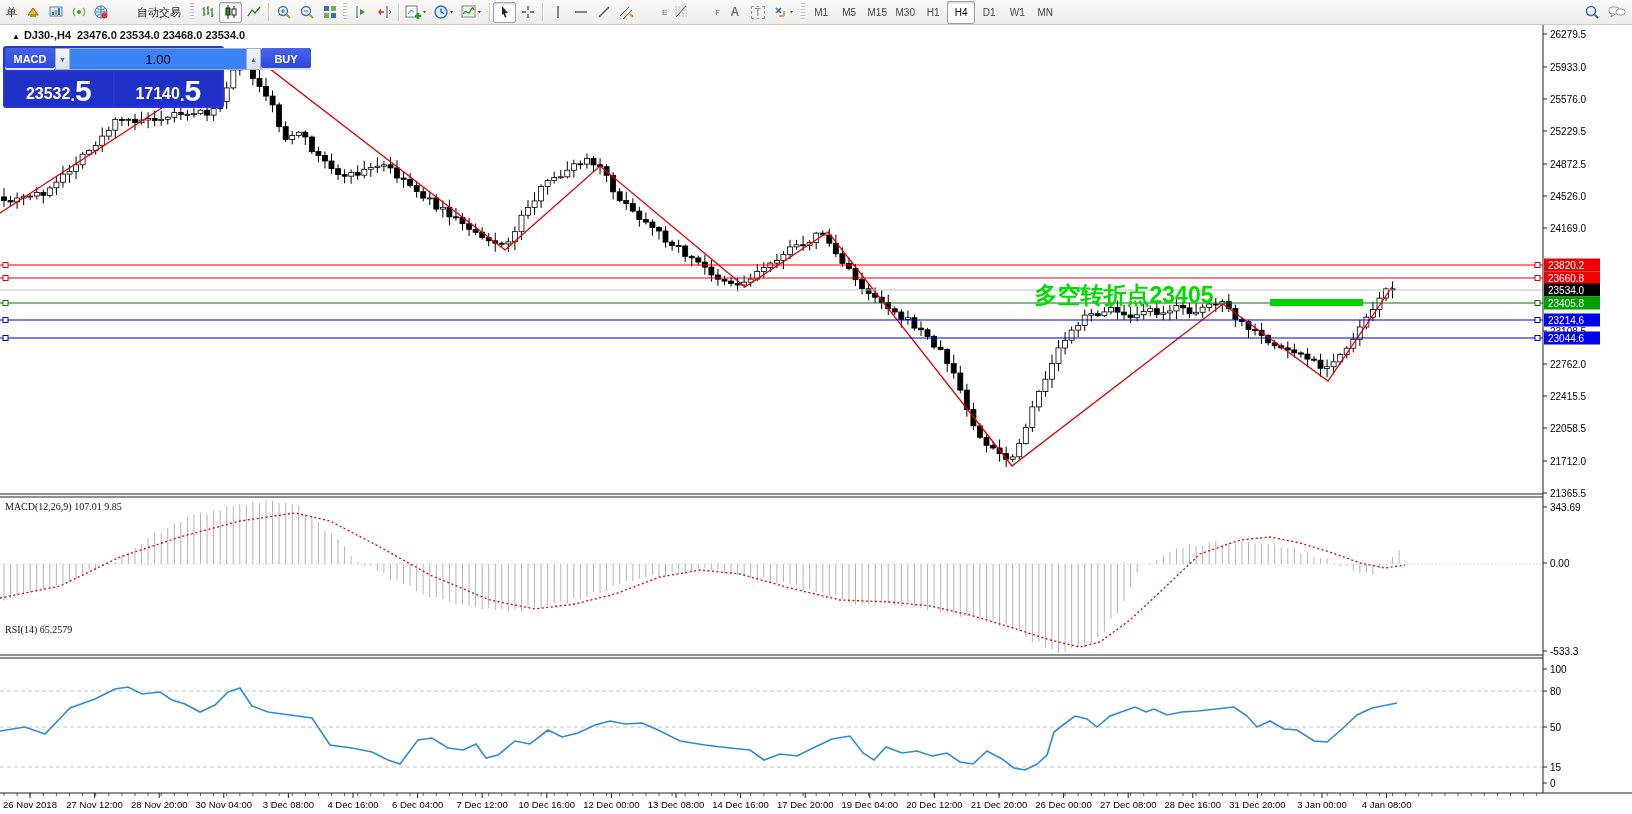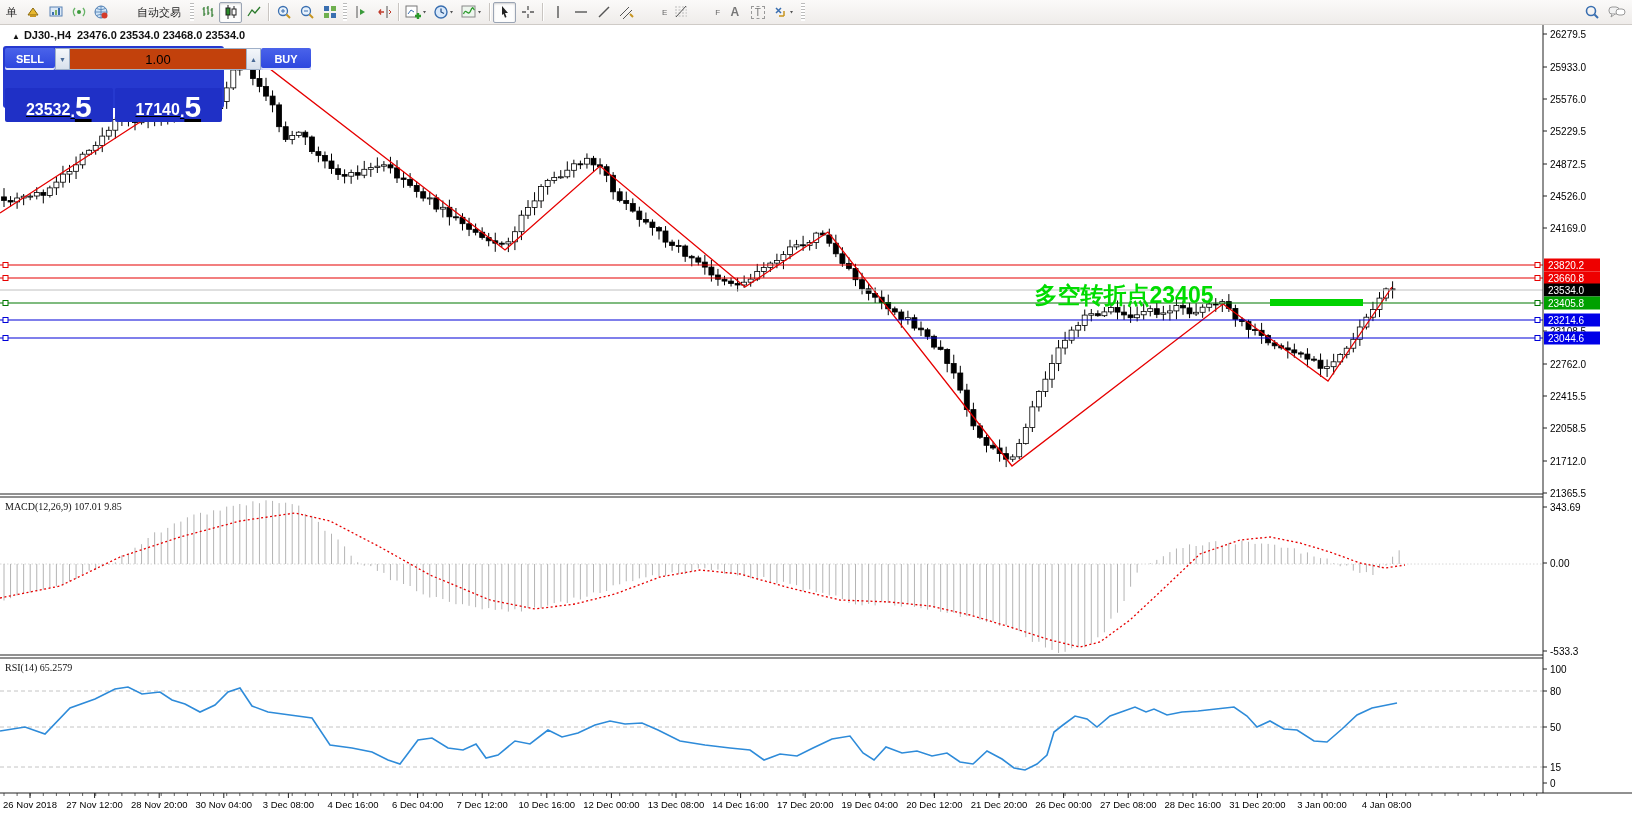--- a/index.html
+++ b/index.html
@@ -29,22 +29,22 @@
 
   #trade-panel{position:absolute;left:3px;top:46px;width:221px;height:62px;z-index:20;
     background:#2639cf;border-radius:3px;padding:2px;box-sizing:border-box;}
   #tp-row1{display:flex;height:22px;}
   .tp-btn{background:linear-gradient(#4a63ea,#2b44dd);color:#fff;font-size:11px;font-weight:bold;
     flex:0 0 50px;display:flex;align-items:center;justify-content:center;border-radius:2px;
     box-shadow:inset 0 -2px 0 rgba(255,255,255,.85);}
   .tp-spin{flex:0 0 15px;background:linear-gradient(#f4f7fb,#d8e0ec);border:1px solid #9fb0c8;color:#4a6a96;
     font-size:7px;display:flex;align-items:center;justify-content:center;box-sizing:border-box;}
   #tp-vol{flex:1;border:1px solid #9fb0c8;border-left:none;border-right:none;text-align:center;
-    font-size:13px;font-family:"Liberation Sans",sans-serif;color:#000;padding:0;background:#c2410c;}
-  #tp-row2{display:flex;height:34px;margin-top:18px;text-decoration:underline;}
+    font-size:13px;font-family:"Liberation Sans",sans-serif;color:#000;padding:0;background:#3b82f6;}
+  #tp-row2{display:flex;height:34px;margin-top:2px;}
   .tp-price{flex:1;background:#1f30c6;color:#fff;display:flex;align-items:flex-end;justify-content:center;
     border-radius:2px;padding-bottom:1px;}
   .tp-price+.tp-price{margin-left:2px;}
   .pnum{font-size:16px;font-weight:bold;line-height:22px;}
   .pdot{font-size:16px;font-weight:bold;}
   .pbig{font-size:30px;font-weight:bold;line-height:28px;}
 
   .pane-label{position:absolute;z-index:10;font-size:10px;color:#111;left:5px;font-family:Liberation Serif, serif;}
 </style>
 </head>
@@ -208,20 +208,31 @@
         <span style="font-size:10px;color:#777;border:1px dashed #999;padding:0 3px;">T</span>
       </span>
   <span class="tb">
         <svg width="24" height="16">
           <path d="M4 4 L9 9 M9 4 L4 9" stroke="#3a6fb0" stroke-width="1.5"></path>
           <path d="M7 12 L12 12 M12 7 L12 12" stroke="#c79520" stroke-width="1.5"></path>
           <path d="M18 7 L21 7 L19.5 9.5 Z" fill="#555"></path>
         </svg>
       </span>
   <span class="grip"></span>
+  <span id="tf-box" style="display:flex;">
+        <span class="tf">M1</span>
+        <span class="tf">M5</span>
+        <span class="tf">M15</span>
+        <span class="tf">M30</span>
+        <span class="tf">H1</span>
+        <span class="tf pressed">H4</span>
+        <span class="tf">D1</span>
+        <span class="tf">W1</span>
+        <span class="tf">MN</span>
+      </span>
   <span class="tb-right">
     <span class="tb">
           <svg width="18" height="18">
             <circle cx="8" cy="8" r="4.5" fill="none" stroke="#3a6fb0" stroke-width="1.6"></circle>
             <line x1="11.5" y1="11.5" x2="15" y2="15" stroke="#3a6fb0" stroke-width="2"></line>
           </svg>
         </span>
     <span class="tb">
           <svg width="20" height="18">
             <rect x="2" y="4" width="10" height="7" rx="3" fill="#f2f2f2" stroke="#999"></rect>
@@ -1148,21 +1159,21 @@
         <text x="1386.6" y="808" font-size="9.5" fill="#000" text-anchor="middle" font-family="&quot;Liberation Sans&quot;,sans-serif">4 Jan 08:00</text>
       </g>
     </svg>
 
 <div id="title-bar">
   <span class="tri">▲</span><span>DJ30-,H4</span><span class="ohlc">23476.0 23534.0 23468.0 23534.0</span>
 </div>
 
 <div id="trade-panel">
   <div id="tp-row1">
-    <div class="tp-btn">SELL</div>
+    <div class="tp-btn">MACD</div>
     <div class="tp-spin">▼</div>
     <input id="tp-vol" value="1.00" style="">
     <div class="tp-spin">▲</div>
     <div class="tp-btn">BUY</div>
   </div>
   <div id="tp-row2">
     <div class="tp-price">
       <span class="pnum">23532</span>
           <span class="pdot">.</span>
           <span class="pbig">5</span>
@@ -1171,17 +1182,17 @@
       <span class="pnum">17140</span>
           <span class="pdot">.</span>
           <span class="pbig">5</span>
     </div>
   </div>
 </div>
 
 <div class="pane-label" style="top:501px;">
   <span>MACD(12,26,9)</span> <span>107.01 9.85</span>
 </div>
-<div class="pane-label" style="top:662px;">
+<div class="pane-label" style="top:624px;">
   <span>RSI(14)</span> <span>65.2579</span>
 </div>
 
 </div>
 
 </body></html>

